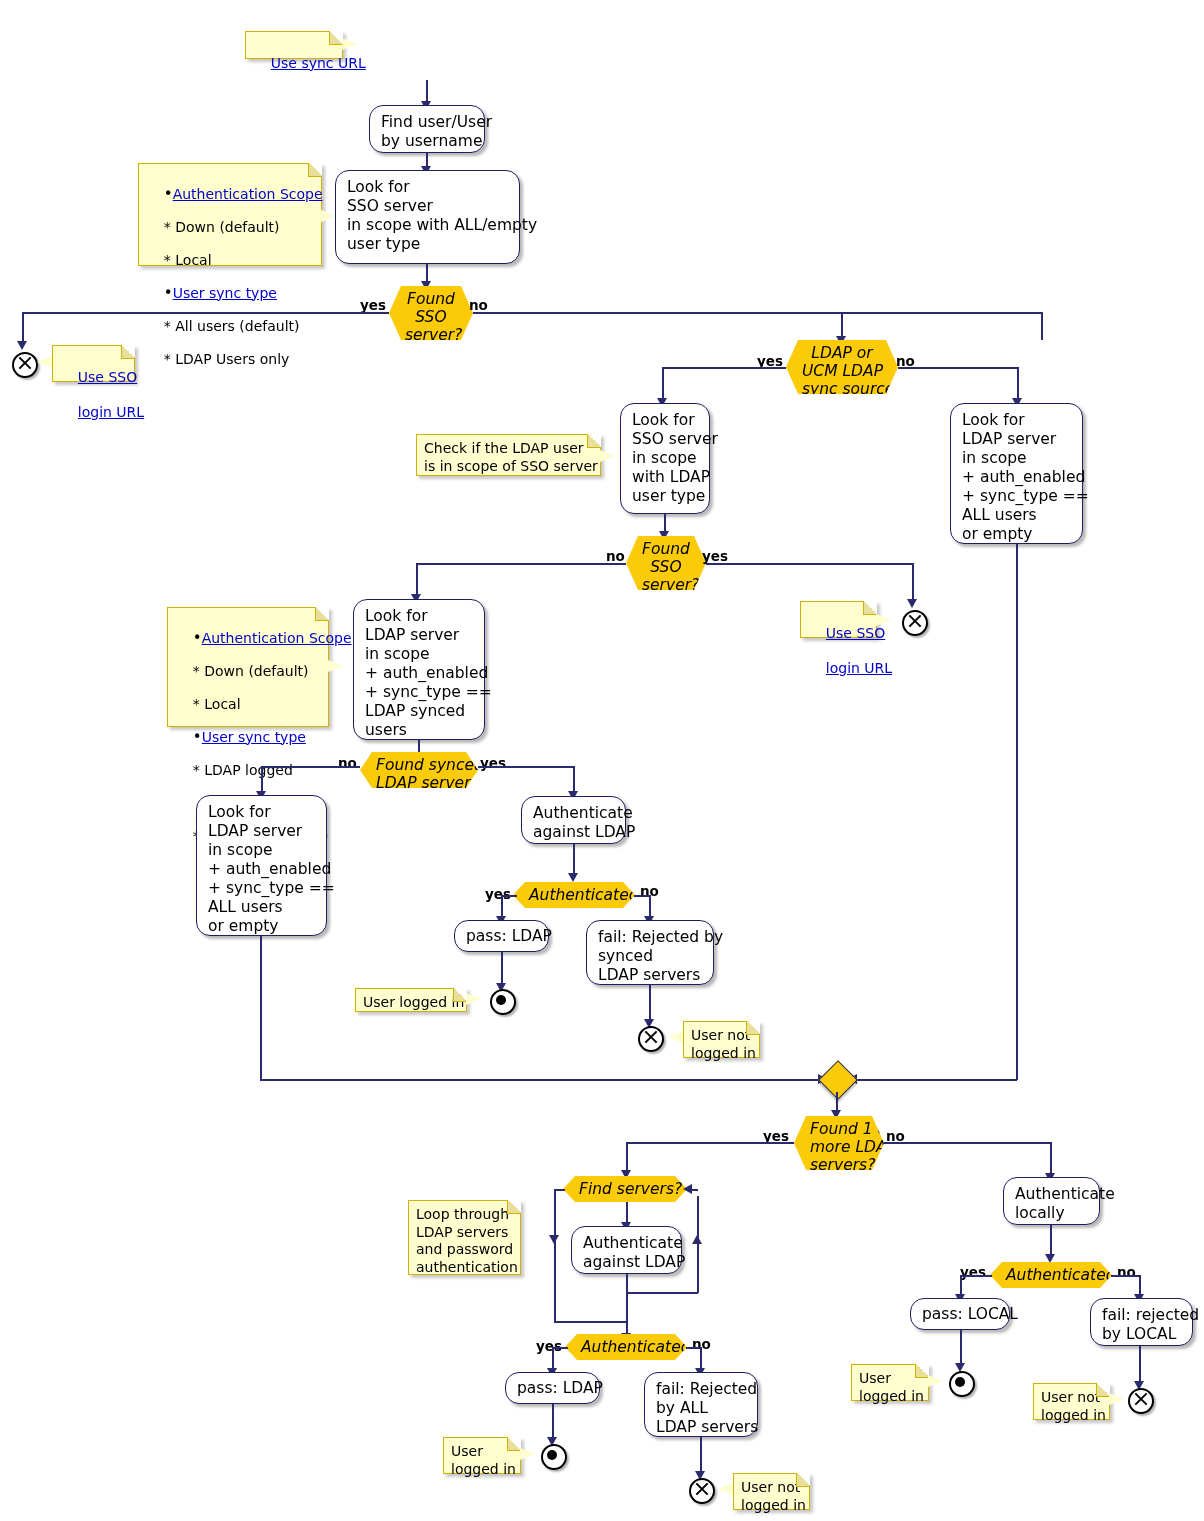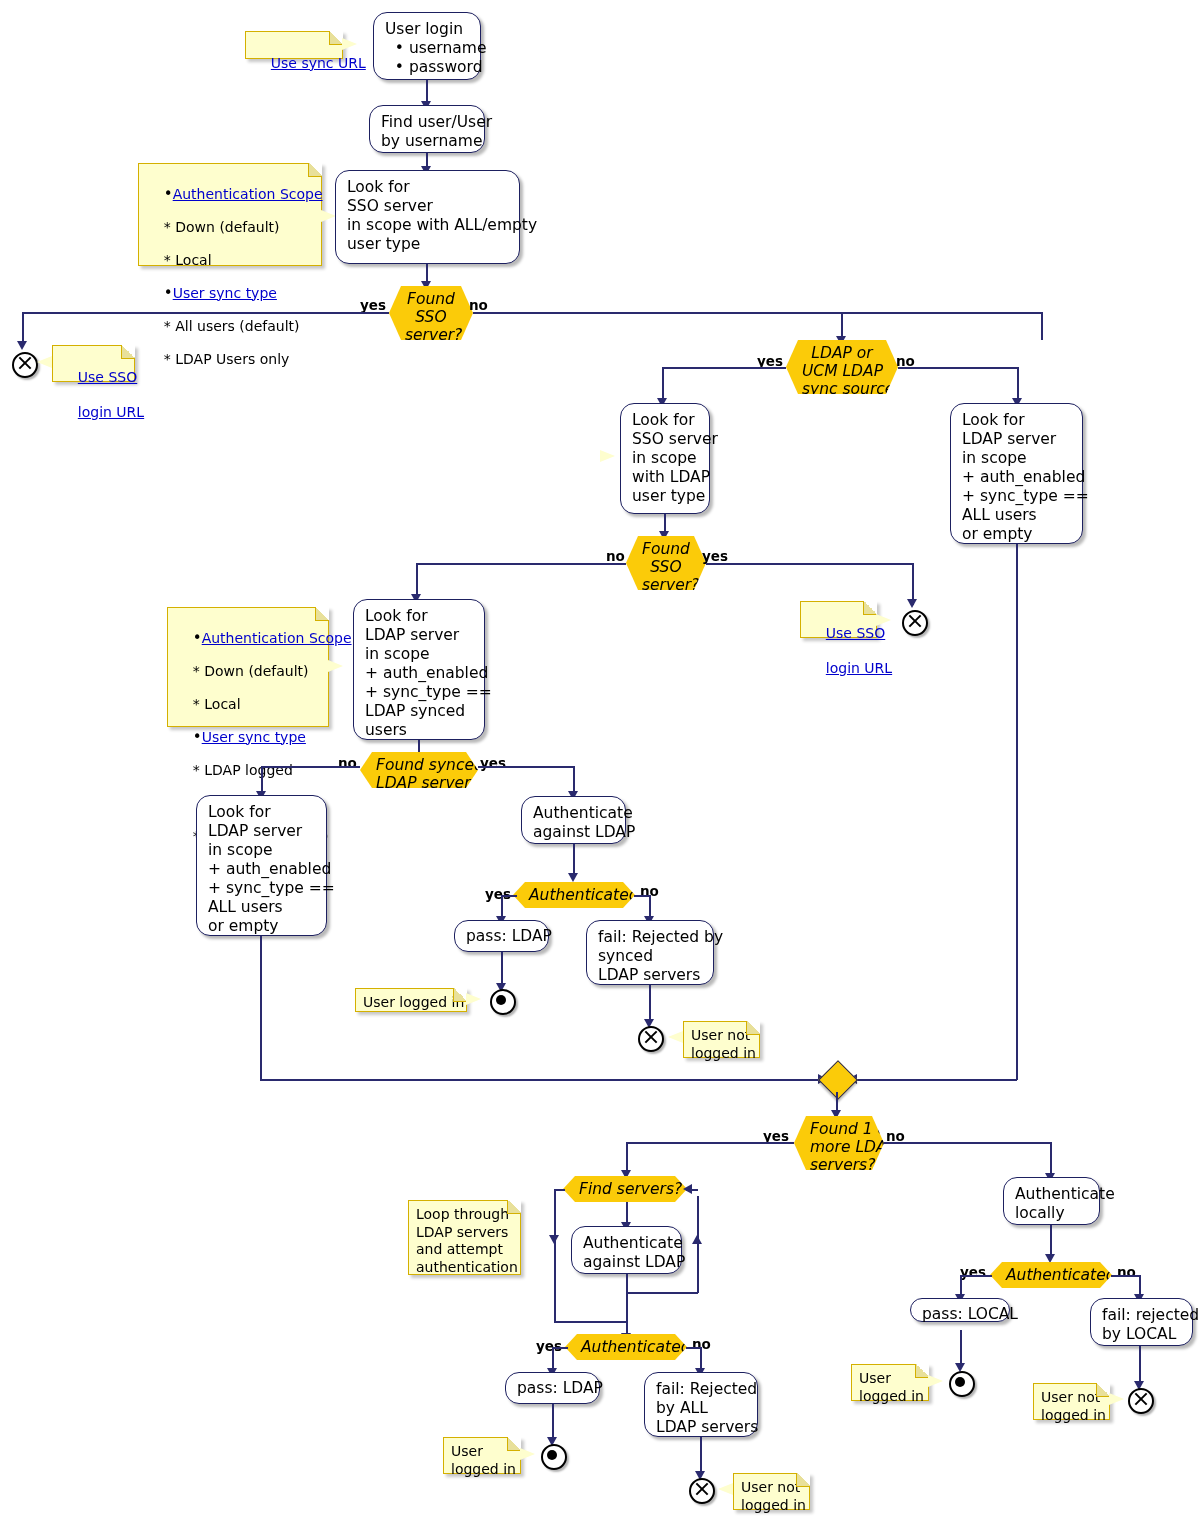--- a/index.html
+++ b/index.html
@@ -117,23 +117,20 @@
 </head>
 <body>
 
 <div id="canvas">
 
   <div class="note" style="left:245px;top:31px;width:98px;height:28px;">
     <span class="lnk">Use sync URL</span>
   </div>
   <div class="ptr right" style="left:342px;top:38px;"></div>
 
-  <div class="act" style="left:373px;top:12px;width:108px;height:68px;">User login
-  • username
-  • password</div>
   <div class="ln lnv" style="left:426px;top:80px;height:24px;"></div>
   <div class="arw down" style="left:421px;top:101px;"></div>
 
   <div class="act" style="left:369px;top:105px;width:116px;height:48px;">Find user/User
 by username</div>
   <div class="ln lnv" style="left:426px;top:153px;height:18px;"></div>
   <div class="arw down" style="left:421px;top:166px;"></div>
 
   <div class="note" style="left:138px;top:163px;width:184px;height:103px;line-height:16.5px;">
     <span class="bul">•</span><span class="lnk">Authentication Scope</span><br>
@@ -181,20 +178,22 @@
   <div class="lbl" style="left:896px;top:353px;">no</div>
 
   <div class="ln lnh" style="left:662px;top:367px;width:124px;"></div>
   <div class="ln lnv" style="left:662px;top:367px;height:34px;"></div>
   <div class="arw down" style="left:657px;top:398px;"></div>
 
   <div class="ln lnh" style="left:898px;top:367px;width:120px;"></div>
   <div class="ln lnv" style="left:1017px;top:367px;height:34px;"></div>
   <div class="arw down" style="left:1012px;top:398px;"></div>
 
+  <div class="note" style="left:416px;top:434px;width:185px;height:42px;">Check if the LDAP user
+is in scope of SSO server</div>
   <div class="ptr right" style="left:600px;top:450px;"></div>
 
   <div class="act" style="left:620px;top:403px;width:90px;height:111px;">Look for
 SSO server
 in scope
 with LDAP
 user type</div>
   <div class="ln lnv" style="left:664px;top:514px;height:22px;"></div>
   <div class="arw down" style="left:659px;top:531px;"></div>
 
@@ -322,21 +321,21 @@
   <div class="ln lnh" style="left:626px;top:1142px;width:168px;"></div>
   <div class="ln lnv" style="left:626px;top:1142px;height:33px;"></div>
   <div class="arw down" style="left:621px;top:1170px;"></div>
 
   <div class="ln lnh" style="left:884px;top:1142px;width:168px;"></div>
   <div class="ln lnv" style="left:1050px;top:1142px;height:34px;"></div>
   <div class="arw down" style="left:1045px;top:1173px;"></div>
 
   <div class="note" style="left:408px;top:1200px;width:113px;height:75px;">Loop through
 LDAP servers
-and attempt
+and password
 authentication</div>
 
   <div class="dec" style="left:563px;top:1176px;width:124px;height:26px;">Find servers?</div>
 
   <div class="ln lnv" style="left:626px;top:1202px;height:24px;"></div>
   <div class="arw down" style="left:621px;top:1222px;"></div>
 
   <div class="ln lnv" style="left:554px;top:1189px;height:133px;"></div>
   <div class="ln lnh" style="left:554px;top:1189px;width:11px;"></div>
   <div class="arw down" style="left:549px;top:1235px;"></div>
@@ -393,21 +392,21 @@
   <div class="lbl" style="left:1117px;top:1264px;">no</div>
 
   <div class="ln lnh" style="left:960px;top:1275px;width:32px;"></div>
   <div class="ln lnv" style="left:960px;top:1275px;height:22px;"></div>
   <div class="arw down" style="left:955px;top:1294px;"></div>
 
   <div class="ln lnh" style="left:1111px;top:1275px;width:30px;"></div>
   <div class="ln lnv" style="left:1139px;top:1275px;height:22px;"></div>
   <div class="arw down" style="left:1134px;top:1294px;"></div>
 
-  <div class="act center" style="left:910px;top:1298px;width:100px;height:24px;padding-top:6px;">pass: LOCAL</div>
+  <div class="act center" style="left:910px;top:1298px;width:100px;height:32px;padding-top:6px;">pass: LOCAL</div>
   <div class="ln lnv" style="left:960px;top:1330px;height:38px;"></div>
   <div class="arw down" style="left:955px;top:1363px;"></div>
   <div class="endfinal" style="left:949px;top:1371px;"></div>
   <div class="note" style="left:851px;top:1364px;width:78px;height:37px;">User
 logged in</div>
   <div class="ptr right" style="left:928px;top:1375px;"></div>
 
   <div class="act" style="left:1090px;top:1298px;width:103px;height:48px;">fail: rejected
 by LOCAL</div>
   <div class="ln lnv" style="left:1139px;top:1346px;height:38px;"></div>

